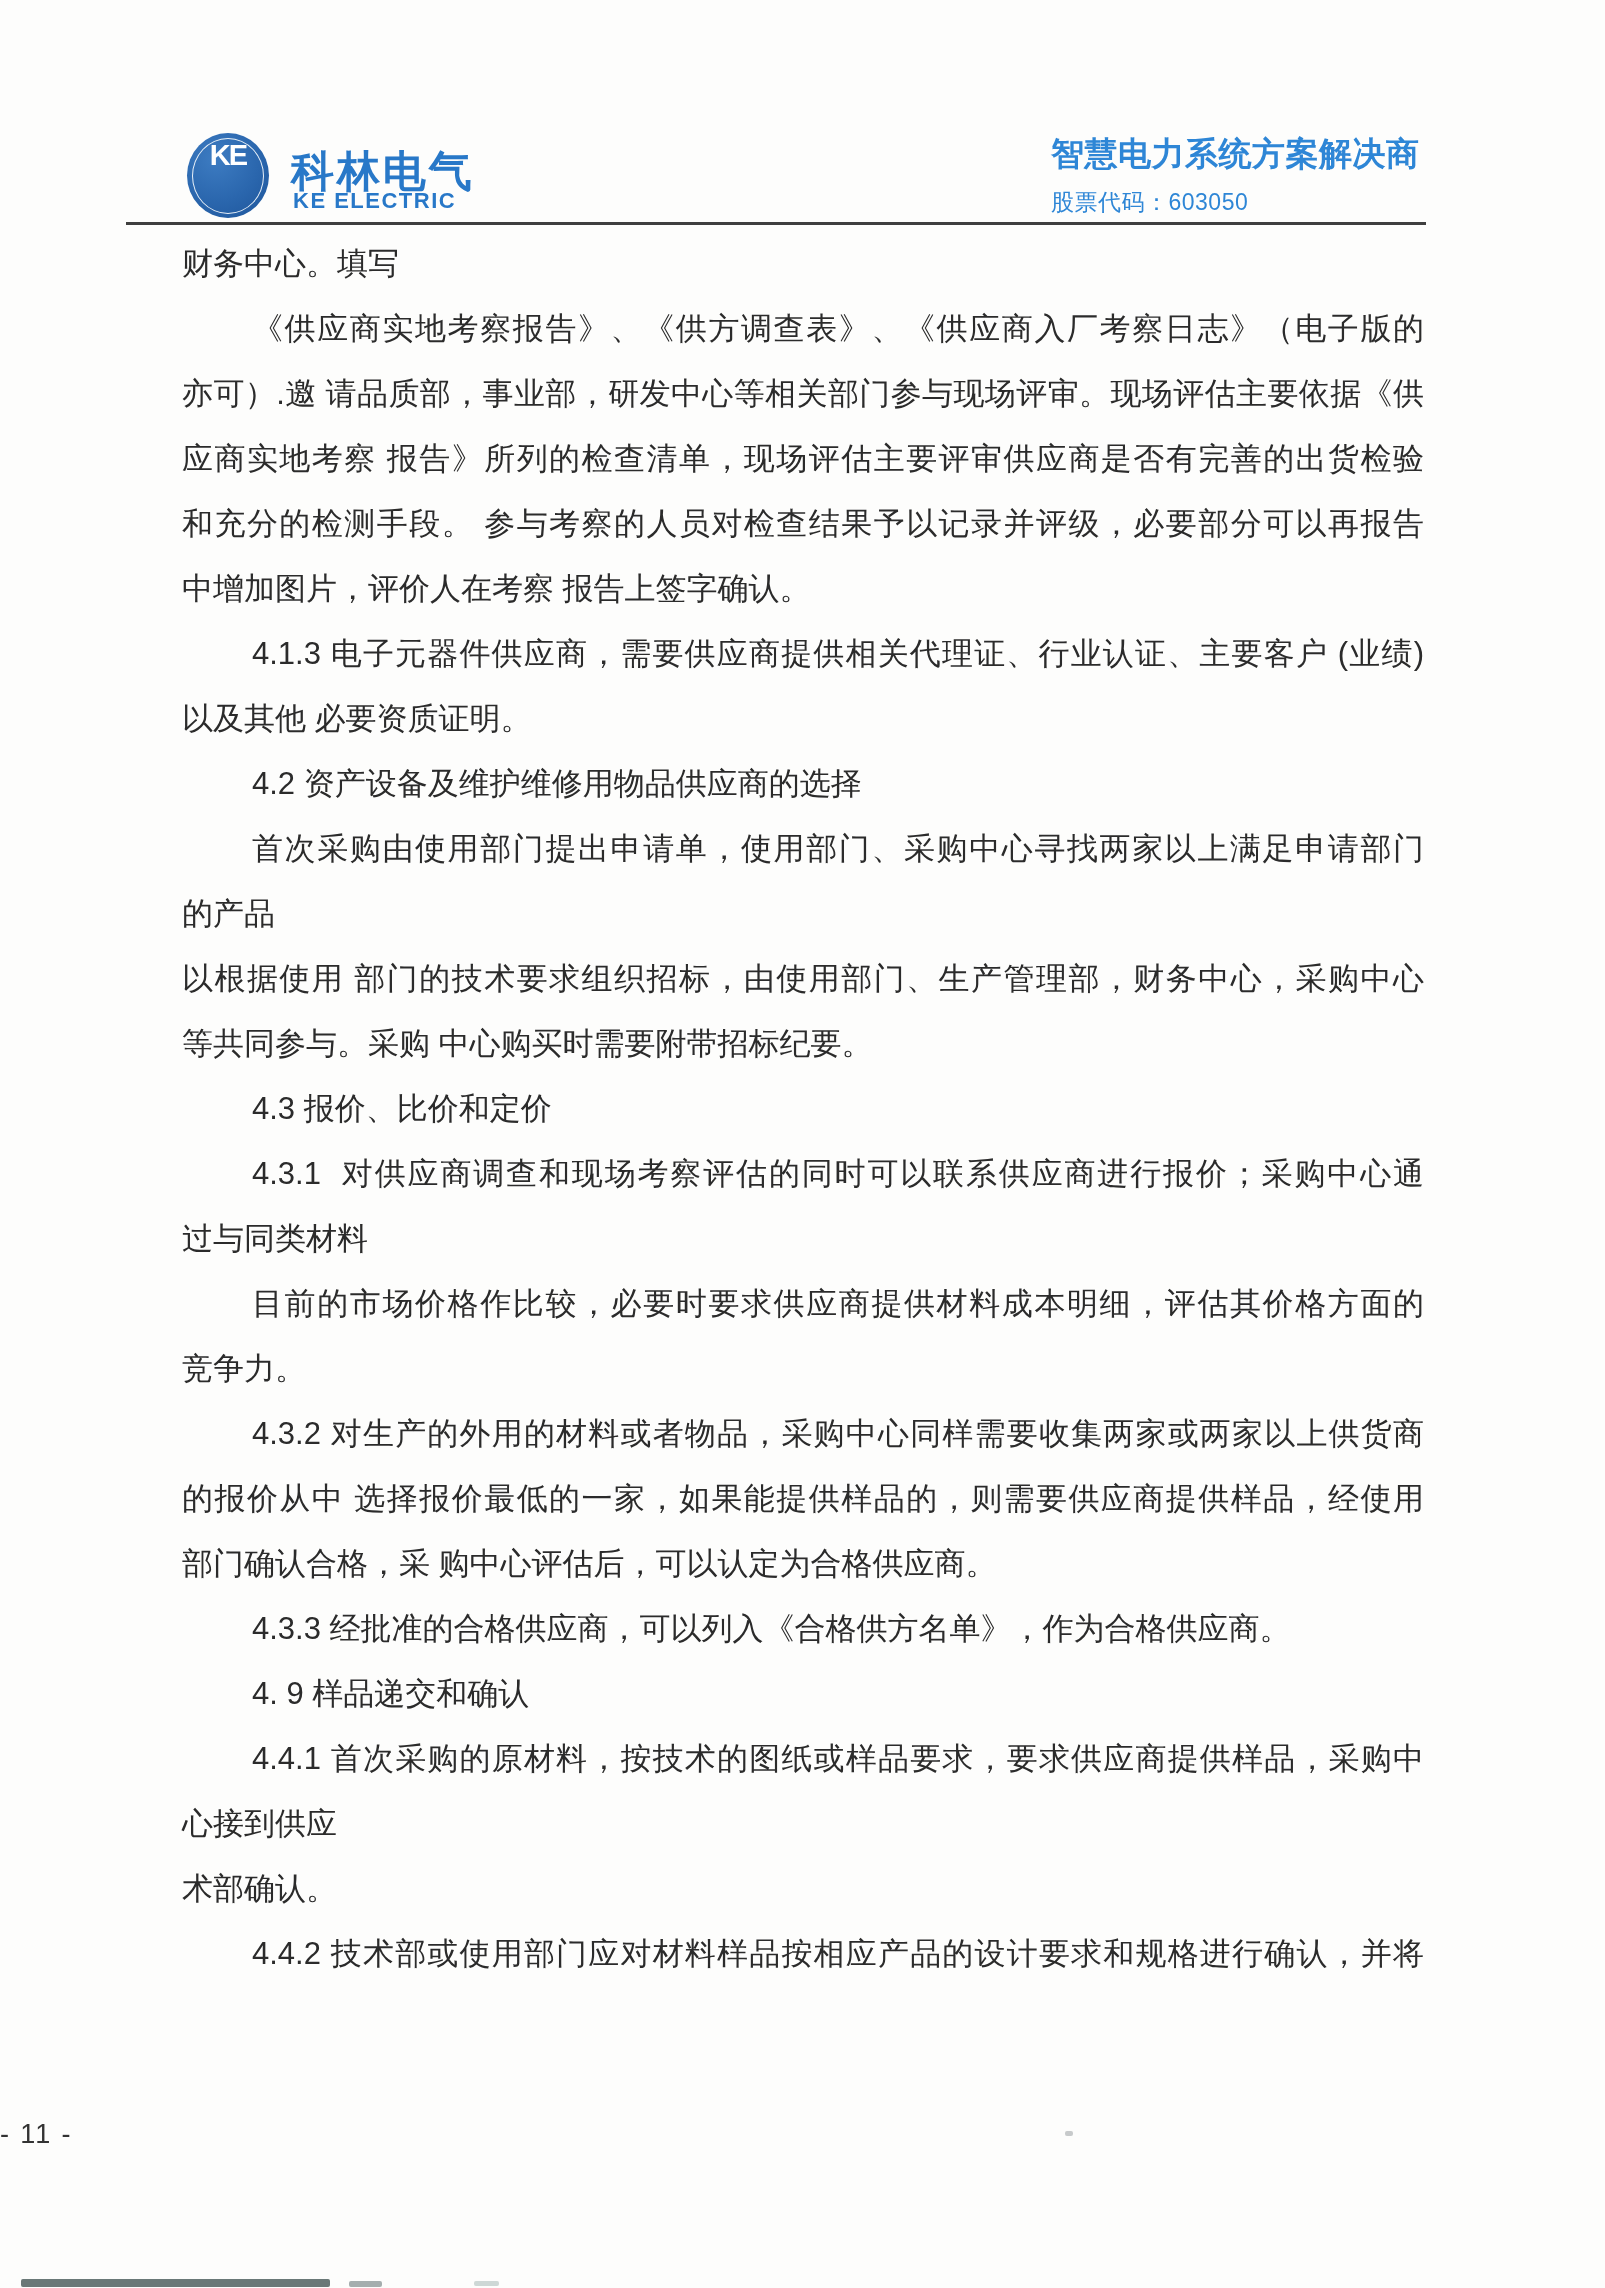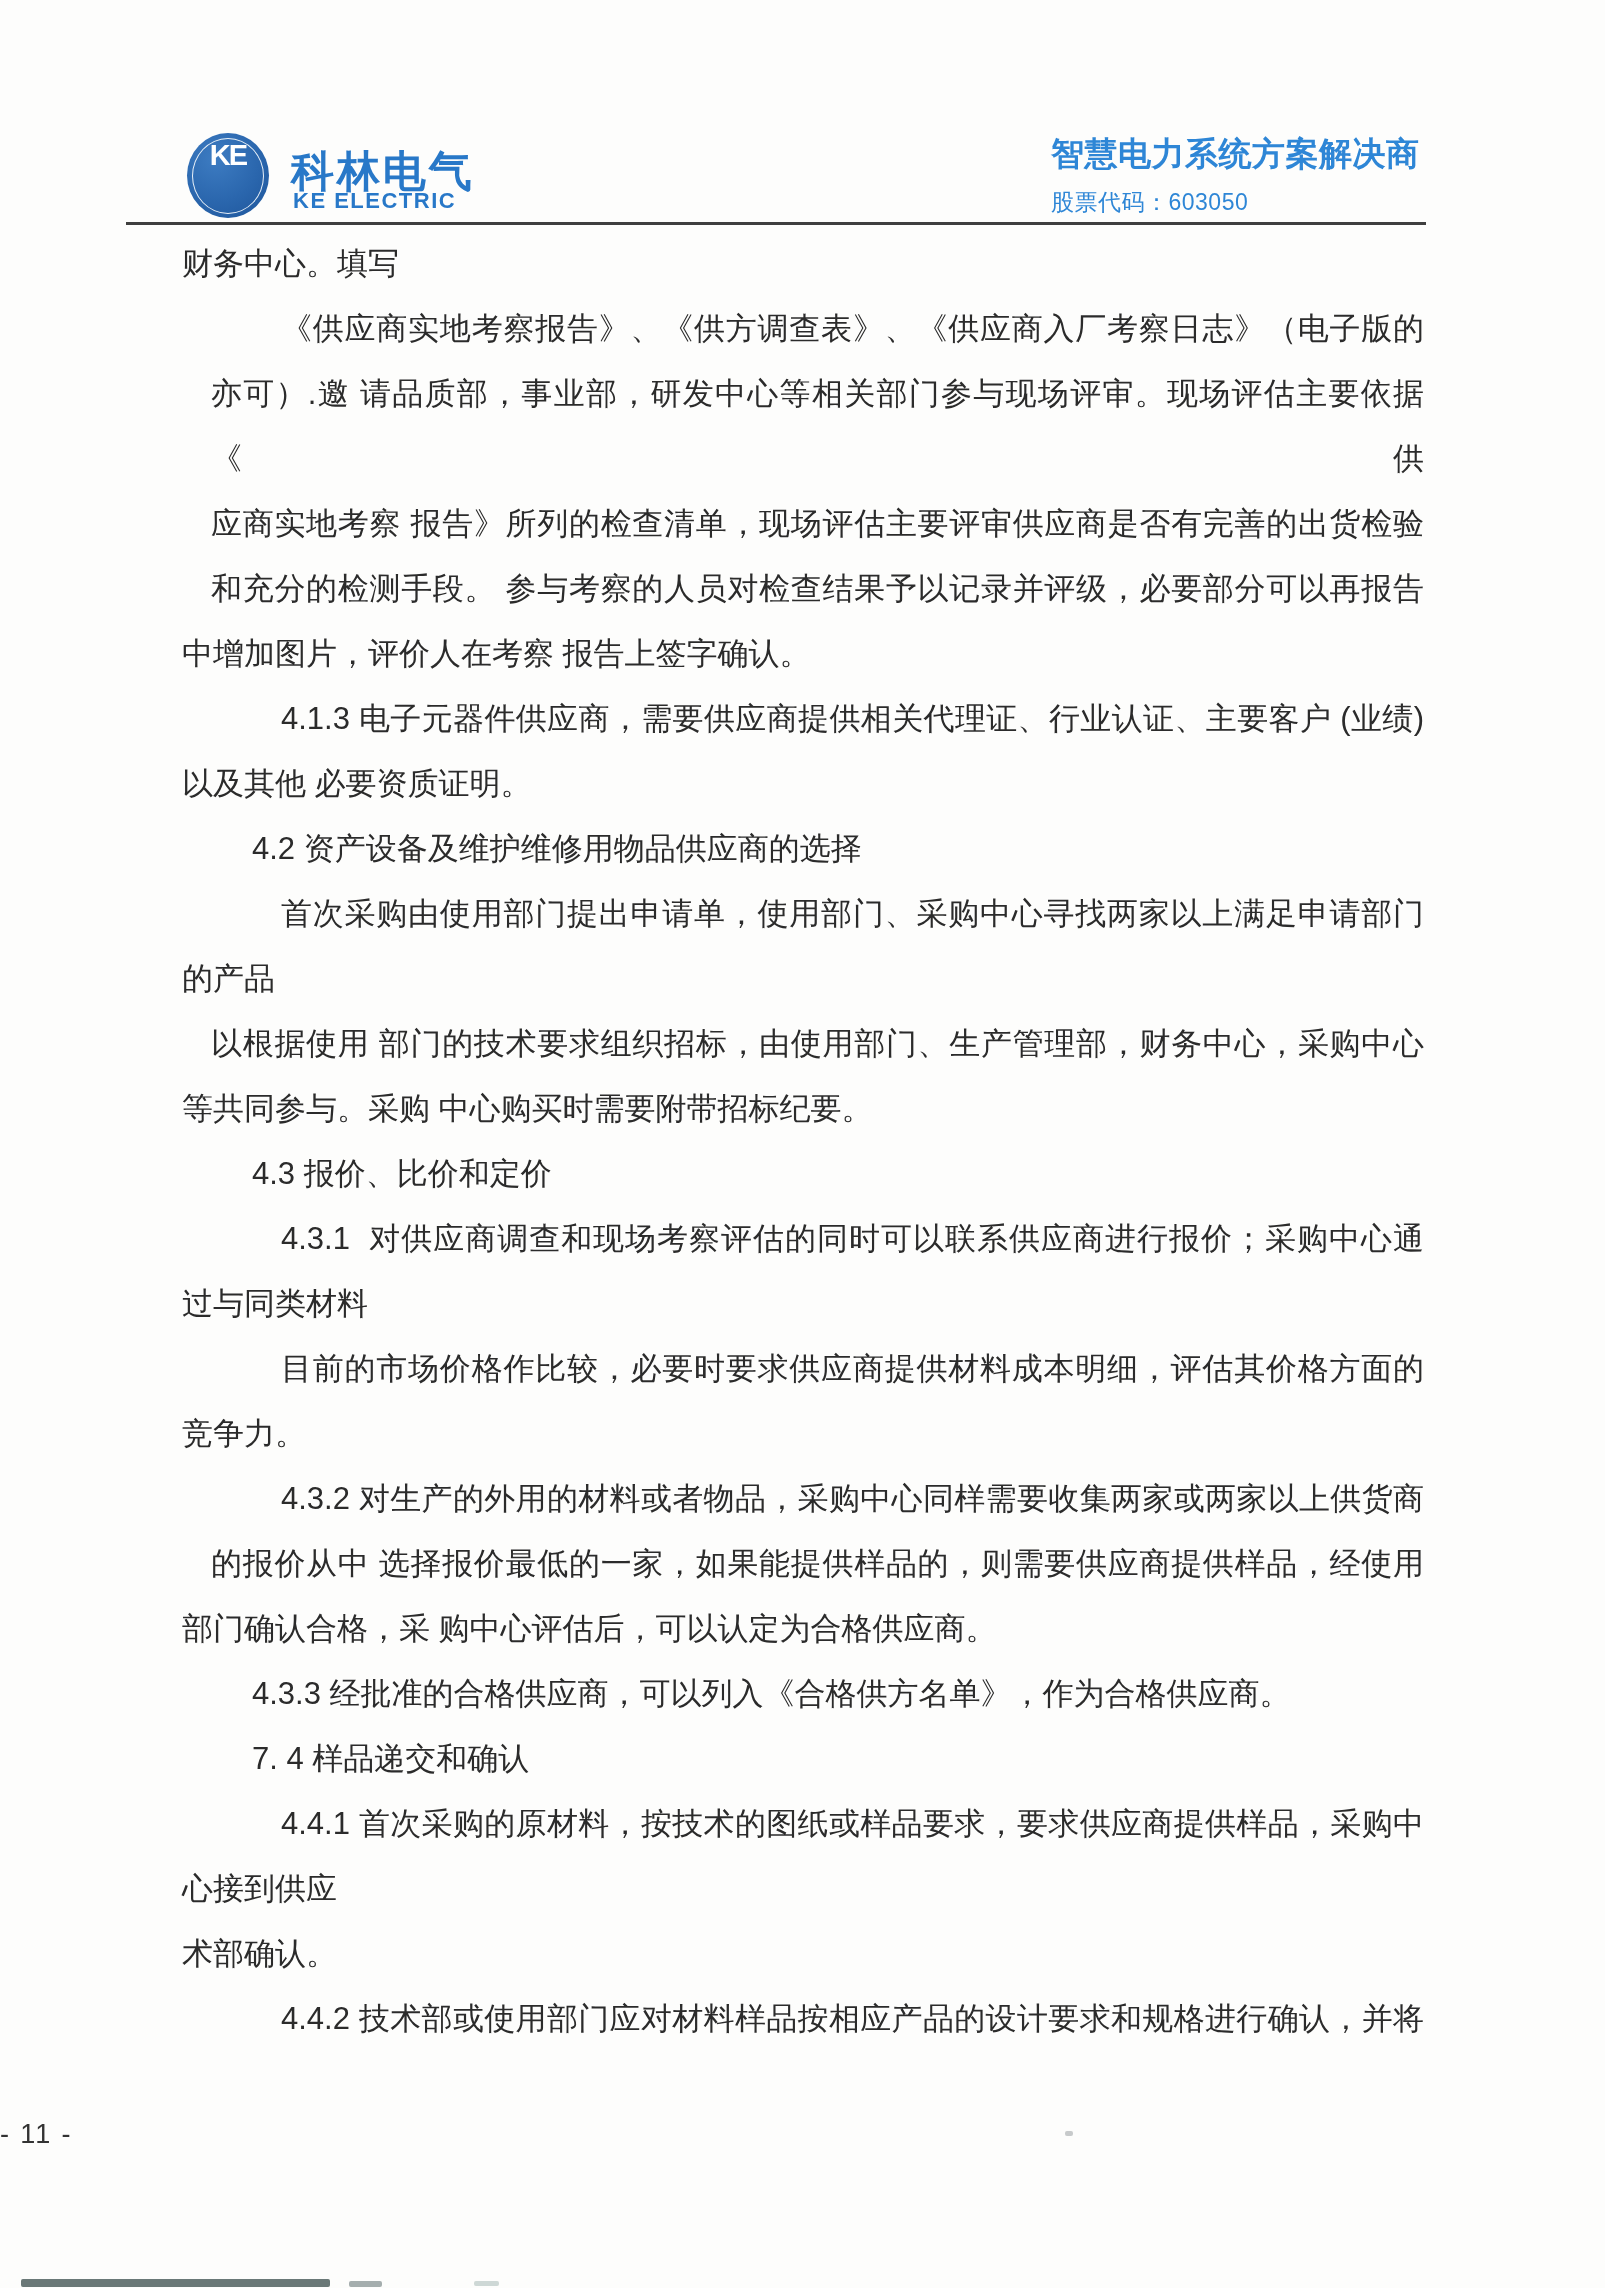--- a/index.html
+++ b/index.html
@@ -51,21 +51,21 @@
   .header-rule{
     position:absolute;left:126px;top:222px;width:1300px;height:2.9px;
     background:var(--rule);
   }
   
   .body-text{
     position:absolute;left:182px;top:231px;width:1242px;
     font-size:31px;line-height:65px;color:var(--ink);
   }
   .line{white-space:nowrap;}
-  .line.full{white-space:normal;text-align:justify;text-align-last:justify;margin-left:29px;}
+  .line.full{white-space:normal;text-align:justify;text-align-last:justify;}
   .line.indent{text-indent:70px;}
   
   .footer{
     position:absolute;left:0;top:2119px;width:1572px;
     text-align:left;font-size:27px;color:#333;letter-spacing:1.9px;
   }
   
   .artifact{position:absolute;border-radius:1.9px;}
   .smudge-1{left:21.3px;top:2279px;width:309px;height:7.8px;background:#50605f;opacity:.85;}
   .smudge-2{left:349px;top:2281px;width:33px;height:5.8px;background:#6b7a79;opacity:.6;}
@@ -104,21 +104,21 @@
     <div class="line">等共同参与。采购 中心购买时需要附带招标纪要。</div>
     <div class="line indent">4.3 报价、比价和定价</div>
     <div class="line indent full">4.3.1 &nbsp;对供应商调查和现场考察评估的同时可以联系供应商进行报价；采购中心通</div>
     <div class="line">过与同类材料</div>
     <div class="line indent full">目前的市场价格作比较，必要时要求供应商提供材料成本明细，评估其价格方面的</div>
     <div class="line">竞争力。</div>
     <div class="line indent full">4.3.2 对生产的外用的材料或者物品，采购中心同样需要收集两家或两家以上供货商</div>
     <div class="line full">的报价从中 选择报价最低的一家，如果能提供样品的，则需要供应商提供样品，经使用</div>
     <div class="line">部门确认合格，采 购中心评估后，可以认定为合格供应商。</div>
     <div class="line indent">4.3.3 经批准的合格供应商，可以列入《合格供方名单》，作为合格供应商。</div>
-    <div class="line indent">7. 4 样品递交和确认</div>
+    <div class="line indent">4. 9 样品递交和确认</div>
     <div class="line indent full">4.4.1 首次采购的原材料，按技术的图纸或样品要求，要求供应商提供样品，采购中</div>
     <div class="line">心接到供应</div>
     <div class="line">术部确认。</div>
     <div class="line indent full">4.4.2 技术部或使用部门应对材料样品按相应产品的设计要求和规格进行确认，并将</div>
   </div>
 
 <div class="footer">- 11 -</div>
 
 <div class="artifact smudge-1"></div>
 <div class="artifact smudge-2"></div>

